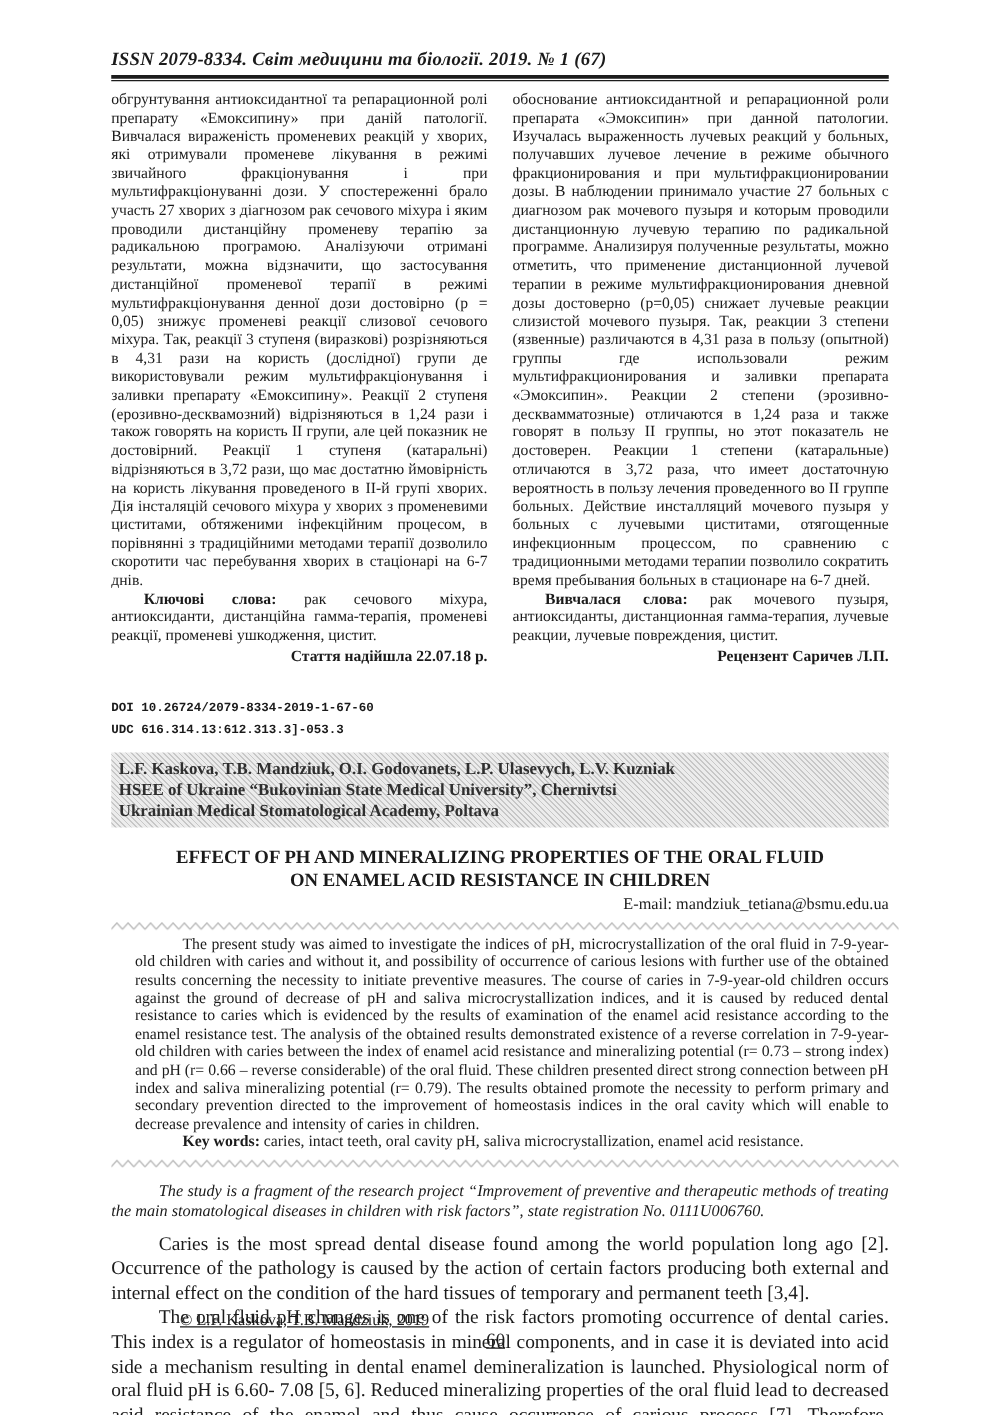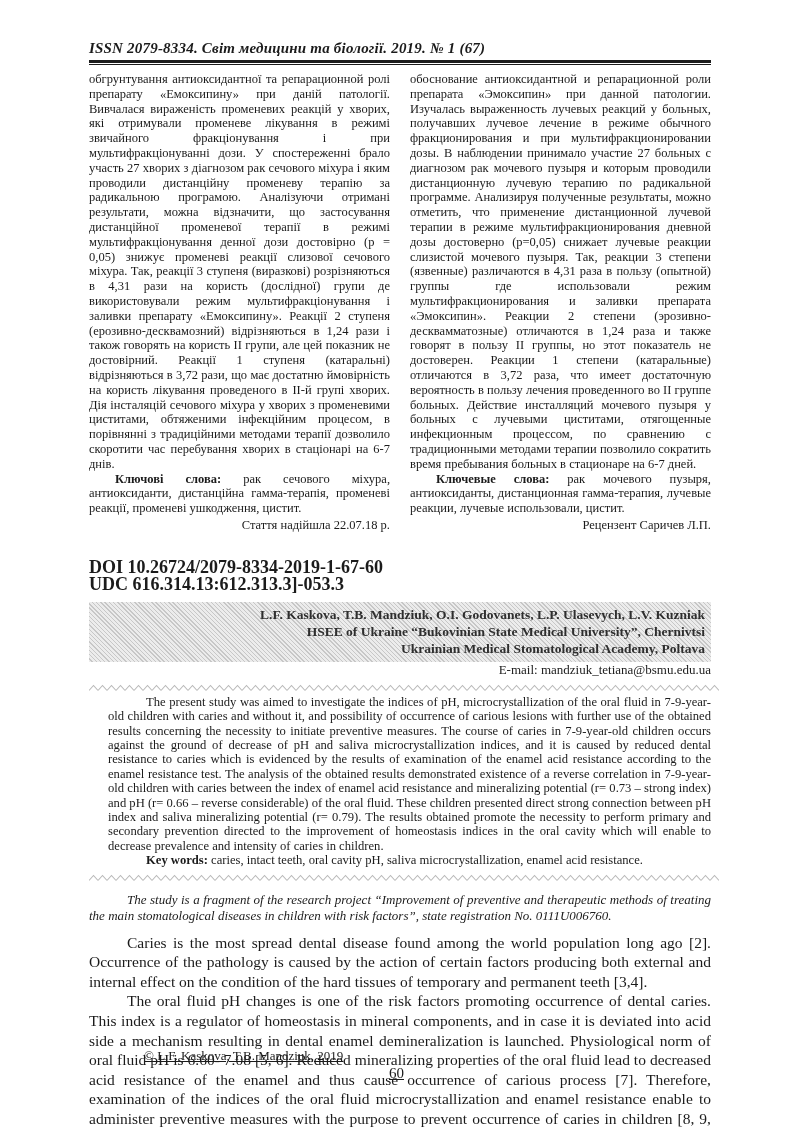--- a/index.html
+++ b/index.html
@@ -24,30 +24,30 @@
   .rule-thin  { height:1px; background:#1c1c1c; margin-top:1px; }
 
   
   .twocol {
     display:flex; gap:20px; margin-top:7px;
     font-size:12.5px; line-height:14.8px; text-align:justify;align-items:flex-end;
   }
   .col { width:310px; }
   .col p { text-align:justify; }
   .kw { text-indent:26px; }
-  .align-r { text-align:right !important; margin-top:2px; }
+  .align-r { text-align:right !important; margin-top:2px;font-weight:bold; }
 
   
-  .doi-block { margin-top:26px; font-weight:bold; font-size:18px; line-height:17.5px; }
+  .doi-block { margin-top:26px; font-weight:bold; font-size:10px; line-height:17.5px;font-family:Liberation Mono, monospace; }
 
   
   .authors-box {
     margin-top:8px;
     padding:4px 6px 5px 6px;
-    text-align:right;
+    text-align:left;
     font-weight:bold; font-size:13.5px; line-height:17px;
     color:#2e2e2e;
     background:repeating-linear-gradient(45deg,#ececec 0px,#ececec 2px,#c7c7c7 2px,#c7c7c7 3px);
   }
 
   .paper-title {
     margin-top:15px; text-align:center;
     font-weight:bold; font-size:15px; line-height:19px;
   }
   .email-line { text-align:right; font-size:13px; }
@@ -83,36 +83,40 @@
     <div class="rule-thin"></div>
 
     <div class="twocol">
       <div class="col">
         <p>обгрунтування антиоксидантної та репарационной ролі препарату «Емоксипину» при даній патології. Вивчалася вираженість променевих реакцій у хворих, які отримували променеве лікування в режимі звичайного фракціонування і при мультифракціонуванні дози. У спостереженні брало участь 27 хворих з діагнозом рак сечового міхура і яким проводили дистанційну променеву терапію за радикальною програмою. Аналізуючи отримані результати, можна відзначити, що застосування дистанційної променевої терапії в режимі мультифракціонування денної дози достовірно (р = 0,05) знижує променеві реакції слизової сечового міхура. Так, реакції 3 ступеня (виразкові) розрізняються в 4,31 рази на користь (дослідної) групи де використовували режим мультифракціонування і заливки препарату «Емоксипину». Реакції 2 ступеня (ерозивно-десквамозний) відрізняються в 1,24 рази і також говорять на користь II групи, але цей показник не достовірний. Реакції 1 ступеня (катаральні) відрізняються в 3,72 рази, що має достатню ймовірність на користь лікування проведеного в II-й групі хворих. Дія інсталяцій сечового міхура у хворих з променевими циститами, обтяженими інфекційним процесом, в порівнянні з традиційними методами терапії дозволило скоротити час перебування хворих в стаціонарі на 6-7 днів.</p>
         <p class="kw"><b>Ключові слова:</b> <span>рак сечового міхура, антиоксиданти, дистанційна гамма-терапія, променеві реакції, променеві ушкодження, цистит.</span></p>
         <p class="align-r">Стаття надійшла 22.07.18 р.</p>
       </div>
       <div class="col">
         <p>обоснование антиоксидантной и репарационной роли препарата «Эмоксипин» при данной патологии. Изучалась выраженность лучевых реакций у больных, получавших лучевое лечение в режиме обычного фракционирования и при мультифракционировании дозы. В наблюдении принимало участие 27 больных с диагнозом рак мочевого пузыря и которым проводили дистанционную лучевую терапию по радикальной программе. Анализируя полученные результаты, можно отметить, что применение дистанционной лучевой терапии в режиме мультифракционирования дневной дозы достоверно (р=0,05) снижает лучевые реакции слизистой мочевого пузыря. Так, реакции 3 степени (язвенные) различаются в 4,31 раза в пользу (опытной) группы где использовали режим мультифракционирования и заливки препарата «Эмоксипин». Реакции 2 степени (эрозивно-десквамматозные) отличаются в 1,24 раза и также говорят в пользу II группы, но этот показатель не достоверен. Реакции 1 степени (катаральные) отличаются в 3,72 раза, что имеет достаточную вероятность в пользу лечения проведенного во II группе больных. Действие инсталляций мочевого пузыря у больных с лучевыми циститами, отягощенные инфекционным процессом, по сравнению с традиционными методами терапии позволило сократить время пребывания больных в стационаре на 6-7 дней.</p>
-        <p class="kw"><b>Ключевые слова:</b> <span>рак мочевого пузыря, антиоксиданты, дистанционная гамма-терапия, лучевые реакции, лучевые использовали, цистит.</span></p>
+        <p class="kw"><b>Вивчалася слова:</b> <span>рак мочевого пузыря, антиоксиданты, дистанционная гамма-терапия, лучевые реакции, лучевые повреждения, цистит.</span></p>
         <p class="align-r">Рецензент Саричев Л.П.</p>
       </div>
     </div>
 
     <div class="doi-block">
       <div>DOI 10.26724/2079-8334-2019-1-67-60</div>
       <div>UDC 616.314.13:612.313.3]-053.3</div>
     </div>
 
     <div class="authors-box">
       <div>L.F. Kaskova, T.B. Mandziuk, O.I. Godovanets, L.P. Ulasevych, L.V. Kuzniak</div>
       <div>HSEE of Ukraine “Bukovinian State Medical University”, Chernivtsi</div>
       <div>Ukrainian Medical Stomatological Academy, Poltava</div>
     </div>
 
+    <div class="paper-title">
+      <div>EFFECT OF PH AND MINERALIZING PROPERTIES OF THE ORAL FLUID</div>
+      <div>ON ENAMEL ACID RESISTANCE IN CHILDREN</div>
+    </div>
 
     <div class="email-line">E-mail: mandziuk_tetiana@bsmu.edu.ua</div>
 
     <svg class="zigzag" width="630" height="8">
       <defs>
         <pattern id="zz1" width="9" height="8" patternUnits="userSpaceOnUse">
           <path d="M0 6.5 L4.5 1.5 L9 6.5" fill="none" stroke="#b9b9b9" stroke-width="1.1"></path>
         </pattern>
       </defs>
       <rect width="630" height="8" fill="url(#zz1)"></rect>

